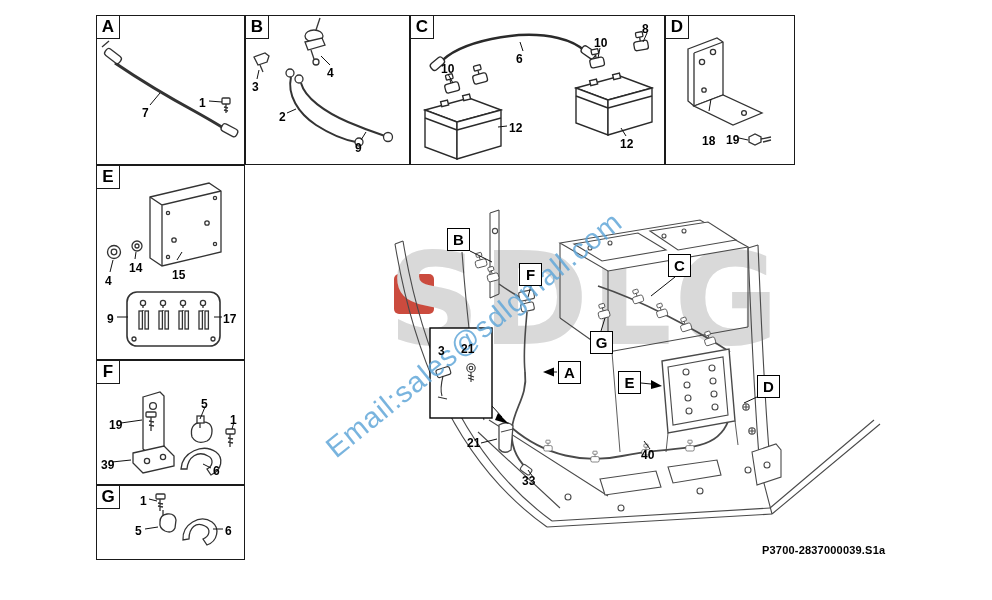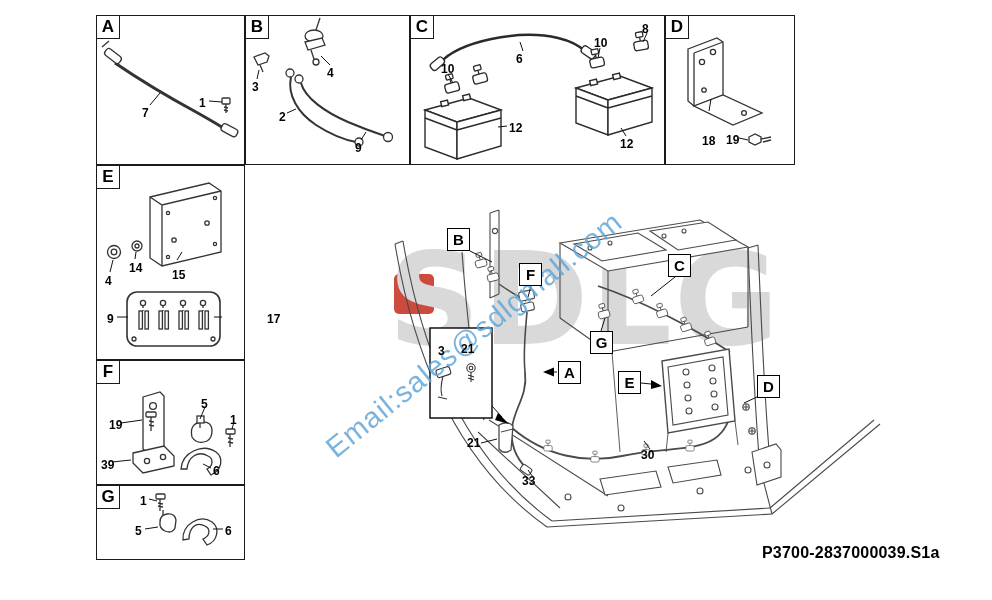--- a/index.html
+++ b/index.html
@@ -38,21 +38,21 @@
   .callout {
     position:absolute; width:23px; height:23px; border:1.6px solid #000;
     display:flex; align-items:center; justify-content:center;
     font-size:15px; font-weight:bold; color:#000; background:#fff; z-index:4;
   }
   .plabel {
     position:absolute; font-size:12px; font-weight:bold; color:#000;
     z-index:4; white-space:nowrap;
   }
   .drawcode {
-    position:absolute; left:762px; top:544px; font-size:16px; font-weight:bold;
+    position:absolute; left:762px; top:544px; font-size:11px; font-weight:bold;
     color:#000; z-index:4; letter-spacing:0.2px;
   }
 </style>
 </head>
 <body>
 
 <div class="stage">
 
   <div class="logo-red"></div>
   <div class="logo-wm">SDLG</div>
@@ -382,21 +382,21 @@
   <div class="plabel" style="left:509px; top:121px;">12</div>
   <div class="plabel" style="left:620px; top:137px;">12</div>
 
   <div class="plabel" style="left:702px; top:112px;margin-top:22px;">18</div>
   <div class="plabel" style="left:726px; top:133px;">19</div>
 
   <div class="plabel" style="left:105px; top:274px;">4</div>
   <div class="plabel" style="left:129px; top:261px;">14</div>
   <div class="plabel" style="left:172px; top:262px;margin-top:6px;">15</div>
   <div class="plabel" style="left:107px; top:312px;">9</div>
-  <div class="plabel" style="left:223px; top:312px;margin-left:44px;">17</div>
+  <div class="plabel" style="left:223px; top:312px;">17</div>
 
   <div class="plabel" style="left:109px; top:418px;">19</div>
   <div class="plabel" style="left:201px; top:397px;">5</div>
   <div class="plabel" style="left:230px; top:413px;">1</div>
   <div class="plabel" style="left:101px; top:458px;">39</div>
   <div class="plabel" style="left:213px; top:464px;">6</div>
 
   <div class="plabel" style="left:140px; top:494px;">1</div>
   <div class="plabel" style="left:135px; top:524px;">5</div>
   <div class="plabel" style="left:225px; top:524px;">6</div>
@@ -406,17 +406,17 @@
   <div class="callout" style="left:668px; top:254px;">C</div>
   <div class="callout" style="left:590px; top:331px;">G</div>
   <div class="callout" style="left:558px; top:361px;">A</div>
   <div class="callout" style="left:618px; top:371px;">E</div>
   <div class="callout" style="left:757px; top:375px;">D</div>
 
   <div class="plabel" style="left:438px; top:344px;">3</div>
   <div class="plabel" style="left:461px; top:342px;">21</div>
   <div class="plabel" style="left:467px; top:436px;">21</div>
   <div class="plabel" style="left:522px; top:474px;">33</div>
-  <div class="plabel" style="left:641px; top:448px;">30</div>
+  <div class="plabel" style="left:641px; top:448px;">40</div>
 
   <div class="drawcode">P3700-2837000039.S1a</div>
 
 </div>
 
 </body></html>

